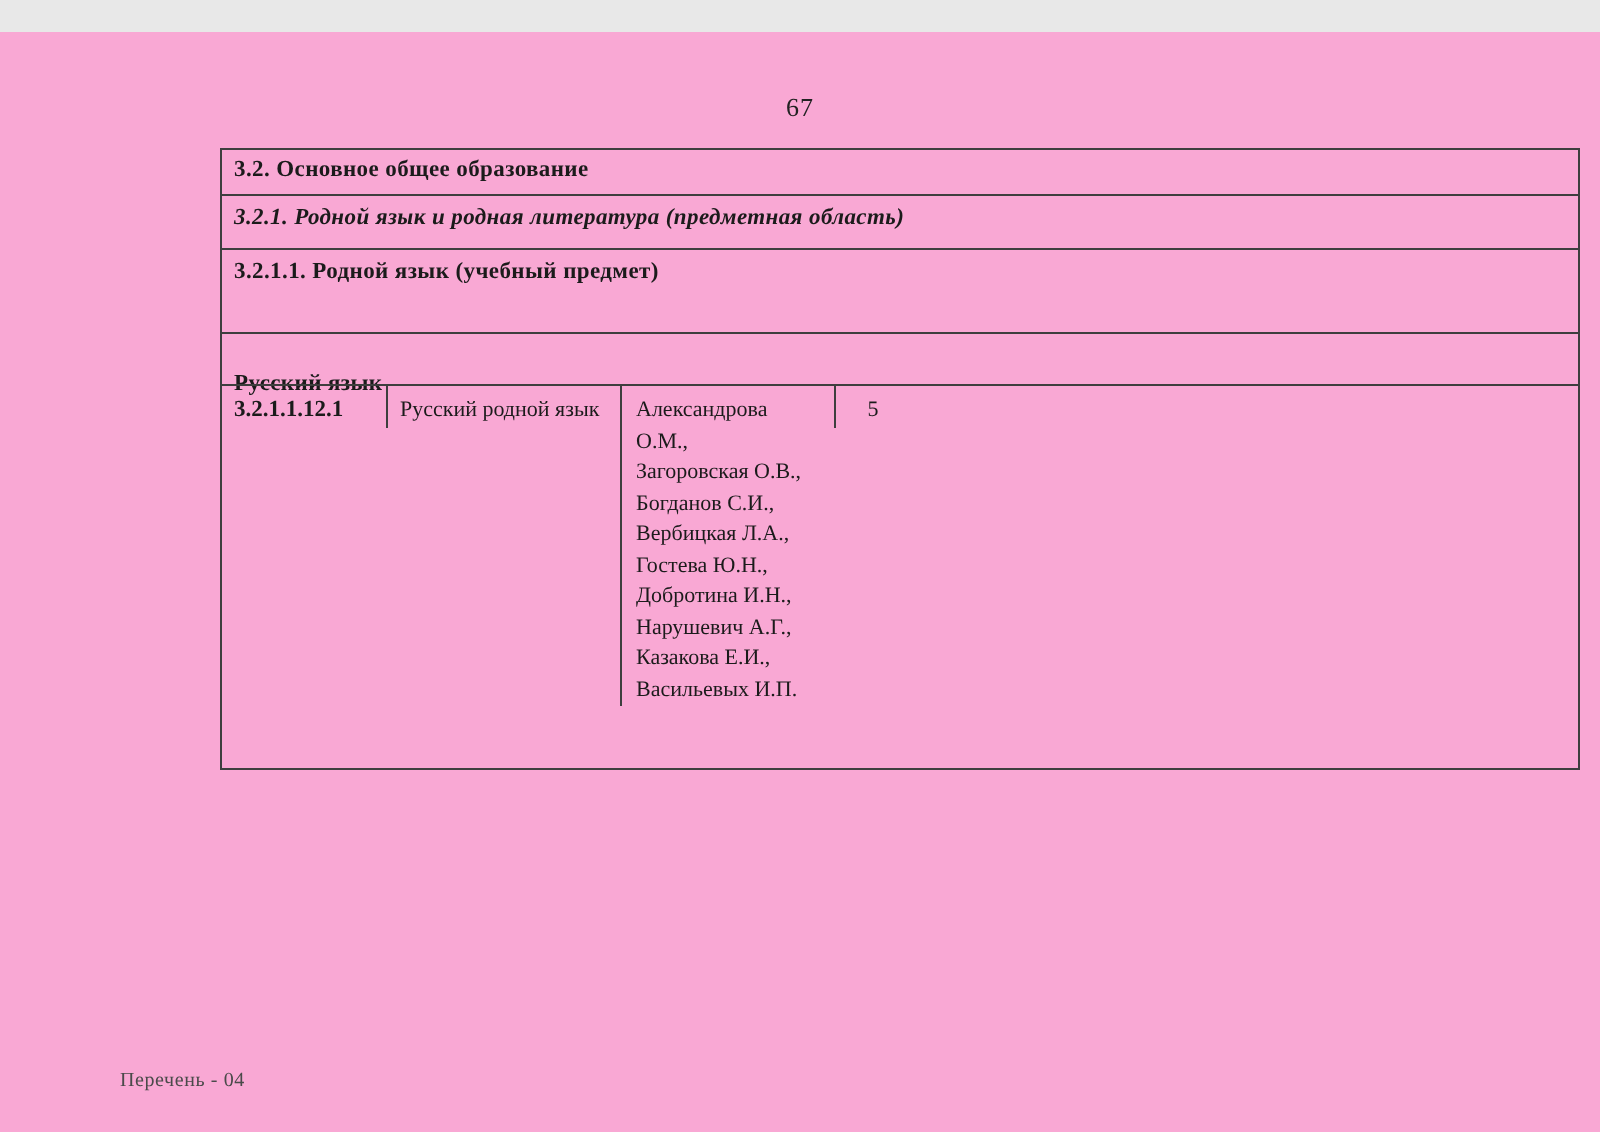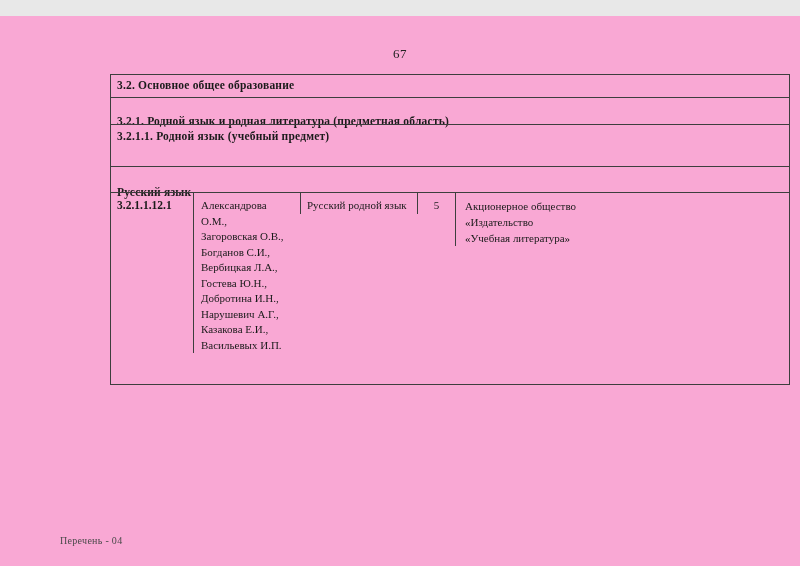--- a/index.html
+++ b/index.html
@@ -43,21 +43,21 @@
     border-top: 1px solid #3e3e3e;
   }
   .trow:first-child { border-top: none; }
   .section-row {
     font-weight: bold;
     font-size: 11.5px;
     padding: 4px 6px 0 6px;
     letter-spacing: 0.2px;
   }
   .row-1 { height: 22px; }
-  .row-2 { height: 27px; padding-top: 17px; }
+  .row-2 { height: 27px; padding-top: 5px; font-style: italic; }
   .row-3 { height: 42px; padding-top: 5px; }
   .row-4 { height: 26px; padding-top: 19px; }
   .entry-row {
     height: 192px;
     display: flex;
     align-items: flex-start;
   }
   .cell {
     box-sizing: border-box;
     border-left: 1px solid #3e3e3e;
@@ -98,37 +98,34 @@
     <div class="trow section-row row-2">3.2.1. Родной язык и родная литература (предметная область)</div>
 
     <div class="trow section-row row-3">3.2.1.1. Родной язык (учебный предмет)</div>
 
     <div class="trow section-row row-4">Русский язык</div>
 
     <div class="trow entry-row">
 
       <div class="cell c-number">3.2.1.1.12.1</div>
 
+      <div class="cell c-title">Русский родной язык</div>
+
       <div class="cell c-authors multiline">Александрова О.М.,
 Загоровская О.В.,
 Богданов С.И.,
 Вербицкая Л.А.,
 Гостева Ю.Н.,
 Добротина И.Н.,
 Нарушевич А.Г.,
 Казакова Е.И.,
 Васильевых И.П.</div>
 
-      <div class="cell c-title">Русский родной язык</div>
-
       <div class="cell c-grade">5</div>
 
-      <div class="cell c-publisher multiline">Акционерное общество
-«Издательство
-«Учебная литература»</div>
 
 
     </div>
   </div>
 
   <div class="footer-note">Перечень - 04</div>
 
 </div>
 
 </body></html>

